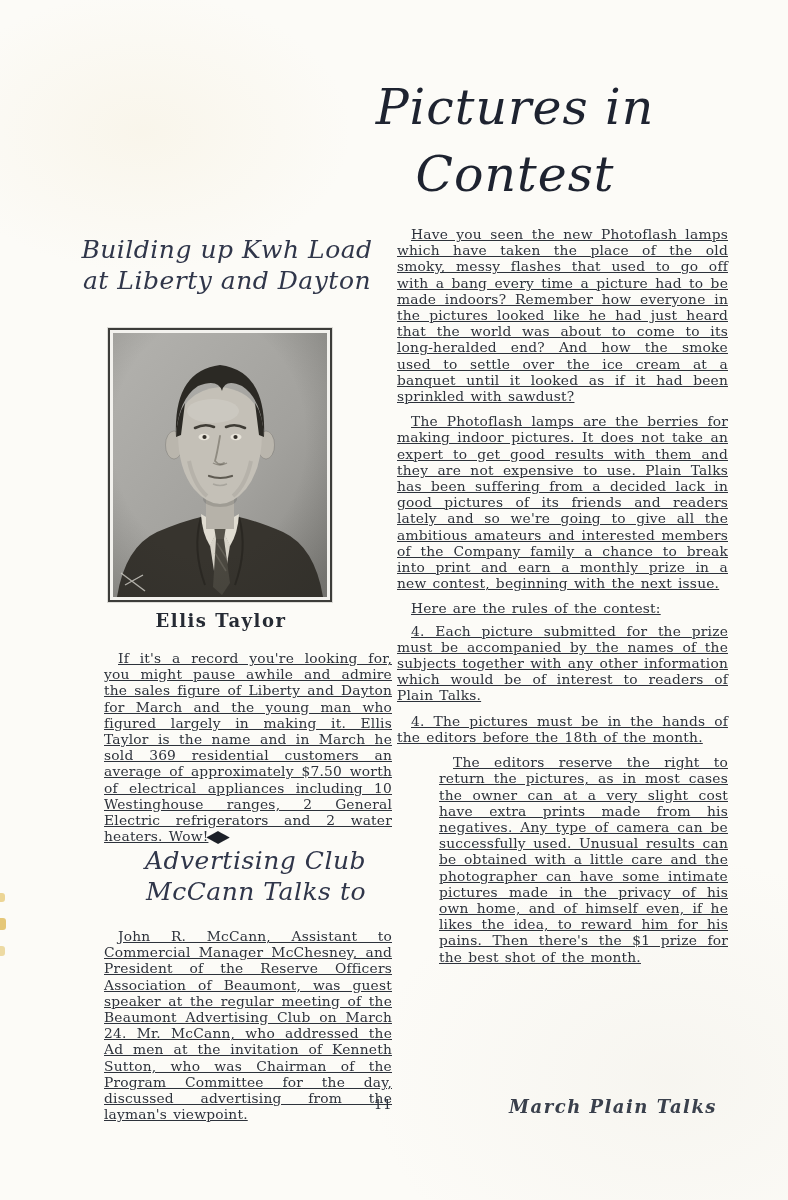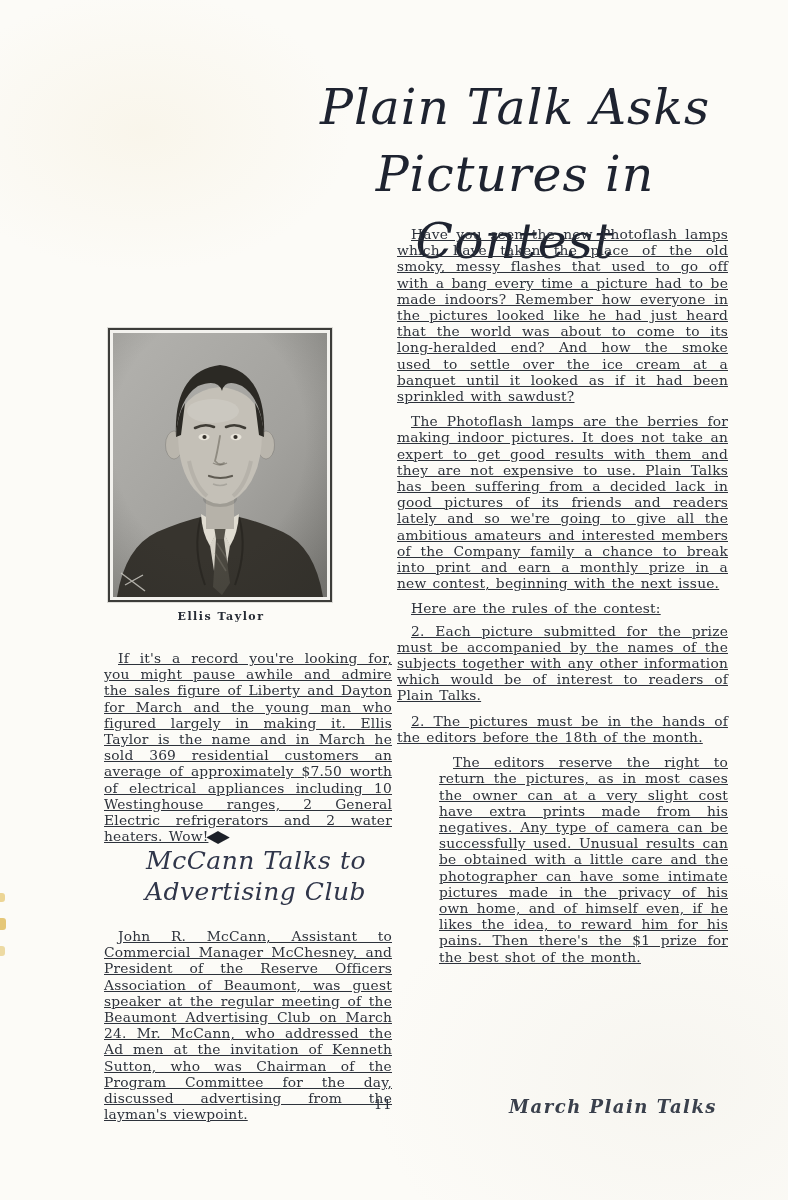--- a/index.html
+++ b/index.html
@@ -45,21 +45,21 @@
     position:absolute;left:108px;top:328px;
     width:214px;height:264px;
     border:2px solid #3c3c3a;
     padding:3px;
     background:#f3f2ee;
     box-shadow:0 0 0 1px rgba(150,150,145,0.3);
   }
   .photo-frame svg{display:block;}
   
   .photo-caption{position:absolute;left:62px;top:610px;width:318px;text-align:center;}
-  .caption-name{font-weight:bold;font-size:11px;letter-spacing:1.5px;color:#262b34;}
+  .caption-name{font-weight:bold;font-size:18px;letter-spacing:1.5px;color:#262b34;}
   .caption-role{font-size:15px;letter-spacing:1px;margin-top:2px;color:#30353e;}
   
   .body-copy{
     font-size:13.8px;line-height:16.2px;
     text-align:justify;
     letter-spacing:0.2px;
     word-spacing:1.5px;
   }
   .body-copy p{margin:0 0 9px 0;text-indent:14px;text-decoration:underline;}
   .body-copy p:last-child{margin-bottom:0;margin-left:42px;}
@@ -89,24 +89,27 @@
   .edge-mark.m1{top:893px;width:5px;height:9px;background:rgba(222,182,70,0.55);}
   .edge-mark.m2{top:918px;width:6px;height:12px;background:rgba(216,170,52,0.65);}
   .edge-mark.m3{top:946px;width:5px;height:10px;background:rgba(222,185,80,0.5);}
 </style>
 </head>
 <body>
 
 <div class="page">
 
   <div class="article-title">
-    <div>Plain Talk Asks</div>
     <div>Pictures in Contest</div>
   </div>
 
+  <div class="script-heading kwh-heading">
+    <div>Building up Kwh Load</div>
+    <div>at Liberty and Dayton</div>
+  </div>
 
   <figure class="photo-frame" style="margin:0">
     <svg width="214" height="264" viewBox="0 0 214 264">
       <defs>
         <linearGradient id="bgGrad" x1="0" y1="0" x2="1" y2="1">
           <stop offset="0" stop-color="#b3b2ae"></stop>
           <stop offset="0.6" stop-color="#a2a19d"></stop>
           <stop offset="1" stop-color="#8b8a86"></stop>
         </linearGradient>
         <radialGradient id="vign" cx="0.45" cy="0.4" r="0.75">
@@ -167,34 +170,34 @@
     <div class="caption-name">Ellis Taylor</div>
   </div>
 
   <div class="body-copy taylor-para">
     <p>If it's a record you're looking for, you might pause awhile and admire the sales figure of Liberty and Dayton for March and the young man who figured largely in making it. Ellis Taylor is the name and in March he sold 369 residential customers an average of approximately $7.50 worth of electrical appliances including 10 Westinghouse ranges, 2 General Electric refrigerators and 2 water heaters. Wow!</p>
   </div>
 
   <div class="ornament">◆</div>
 
   <div class="script-heading mccann-heading">
+    <div>Advertising Club</div>
     <div>McCann Talks to</div>
-    <div>Advertising Club</div>
   </div>
 
   <div class="body-copy mccann-para">
     <p>John R. McCann, Assistant to Commercial Manager McChesney, and President of the Reserve Officers Association of Beaumont, was guest speaker at the regular meeting of the Beaumont Advertising Club on March 24. Mr. McCann, who addressed the Ad men at the invitation of Kenneth Sutton, who was Chairman of the Program Committee for the day, discussed advertising from the layman's viewpoint.</p>
   </div>
 
   <div class="body-copy right-column">
     <p>Have you seen the new Photoflash lamps which have taken the place of the old smoky, messy flashes that used to go off with a bang every time a picture had to be made indoors? Remember how everyone in the pictures looked like he had just heard that the world was about to come to its long-heralded end? And how the smoke used to settle over the ice cream at a banquet until it looked as if it had been sprinkled with sawdust?</p>
     <p>The Photoflash lamps are the berries for making indoor pictures. It does not take an expert to get good results with them and they are not expensive to use. Plain Talks has been suffering from a decided lack in good pictures of its friends and readers lately and so we're going to give all the ambitious amateurs and interested members of the Company family a chance to break into print and earn a monthly prize in a new contest, beginning with the next issue.</p>
     <p class="rules-intro">Here are the rules of the contest:</p>
-    <p>2. Each picture submitted for the prize must be accompanied by the names of the subjects together with any other information which would be of interest to readers of Plain Talks.</p>
-    <p>2. The pictures must be in the hands of the editors before the 18th of the month.</p>
+    <p>4. Each picture submitted for the prize must be accompanied by the names of the subjects together with any other information which would be of interest to readers of Plain Talks.</p>
+    <p>4. The pictures must be in the hands of the editors before the 18th of the month.</p>
     <p>The editors reserve the right to return the pictures, as in most cases the owner can at a very slight cost have extra prints made from his negatives. Any type of camera can be successfully used. Unusual results can be obtained with a little care and the photographer can have some intimate pictures made in the privacy of his own home, and of himself even, if he likes the idea, to reward him for his pains. Then there's the $1 prize for the best shot of the month.</p>
   </div>
 
   <div class="footer-pagenum">11</div>
   <div class="footer-title">March Plain Talks</div>
 
   <div class="edge-mark m1"></div>
   <div class="edge-mark m2"></div>
   <div class="edge-mark m3"></div>
 

